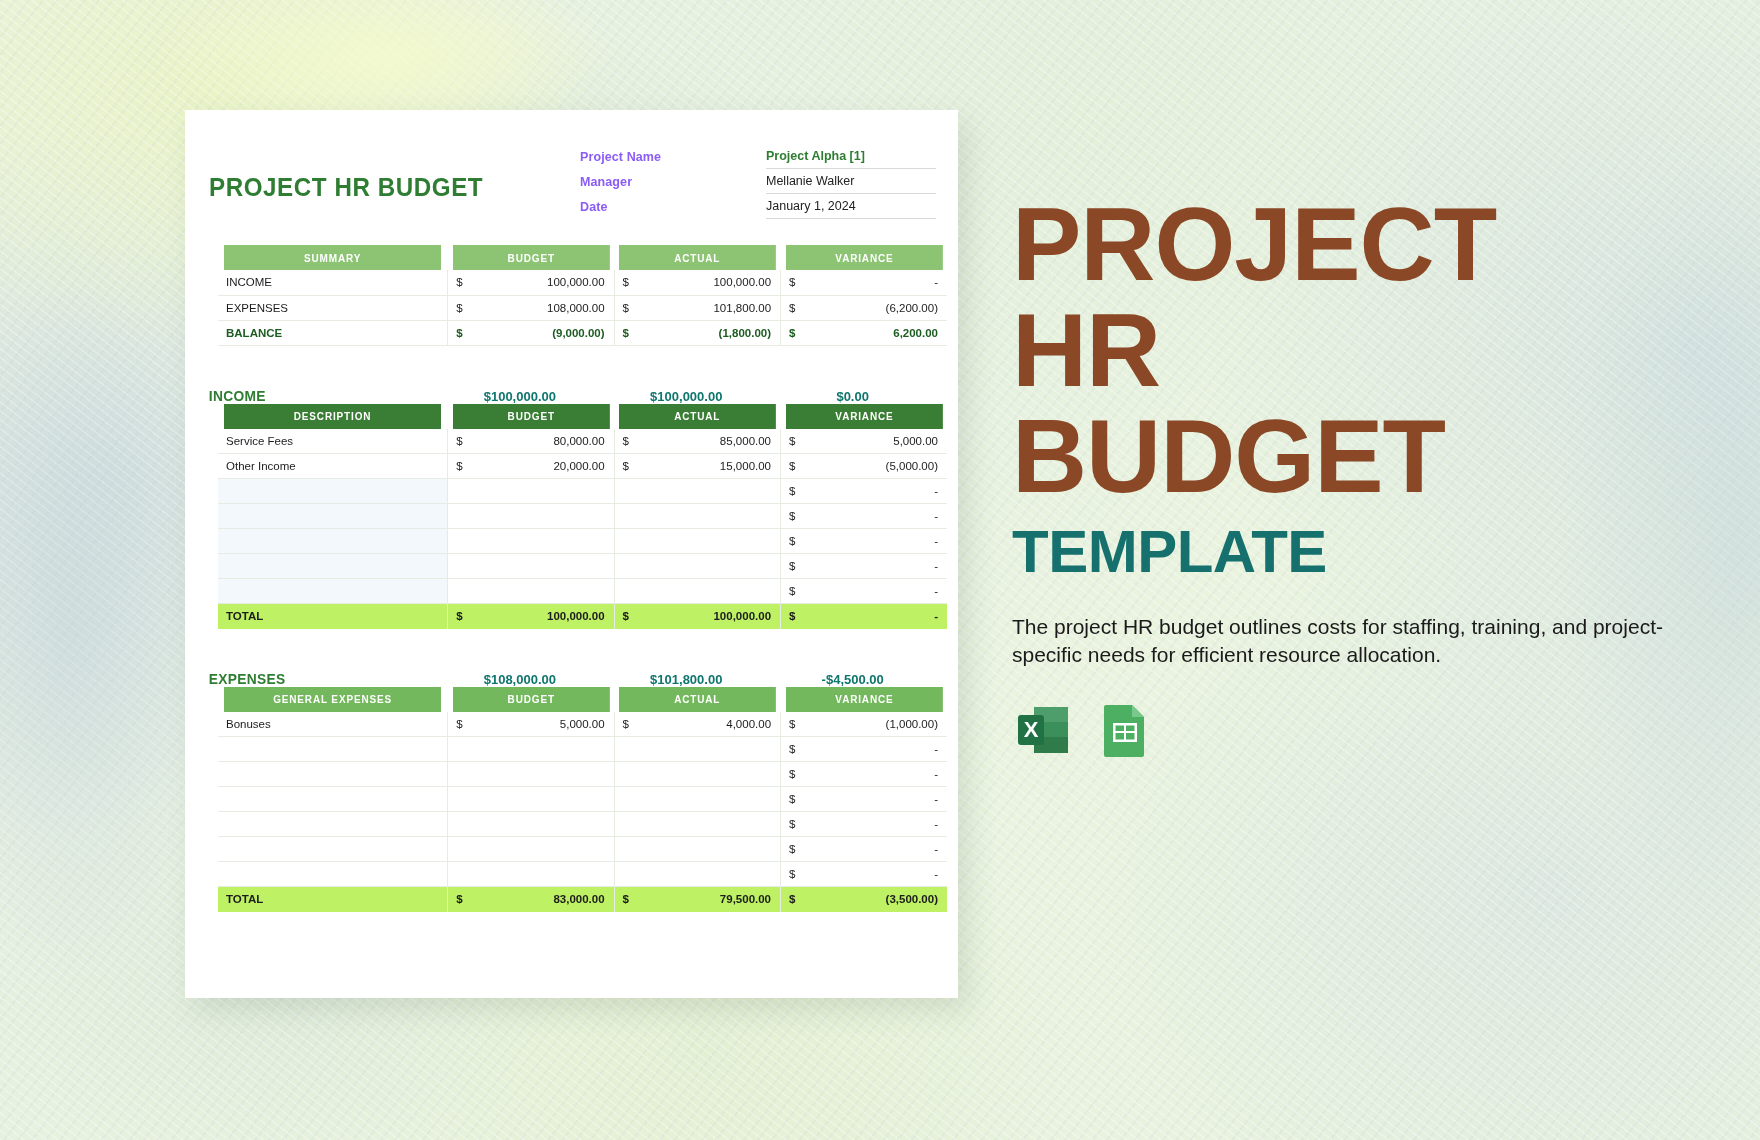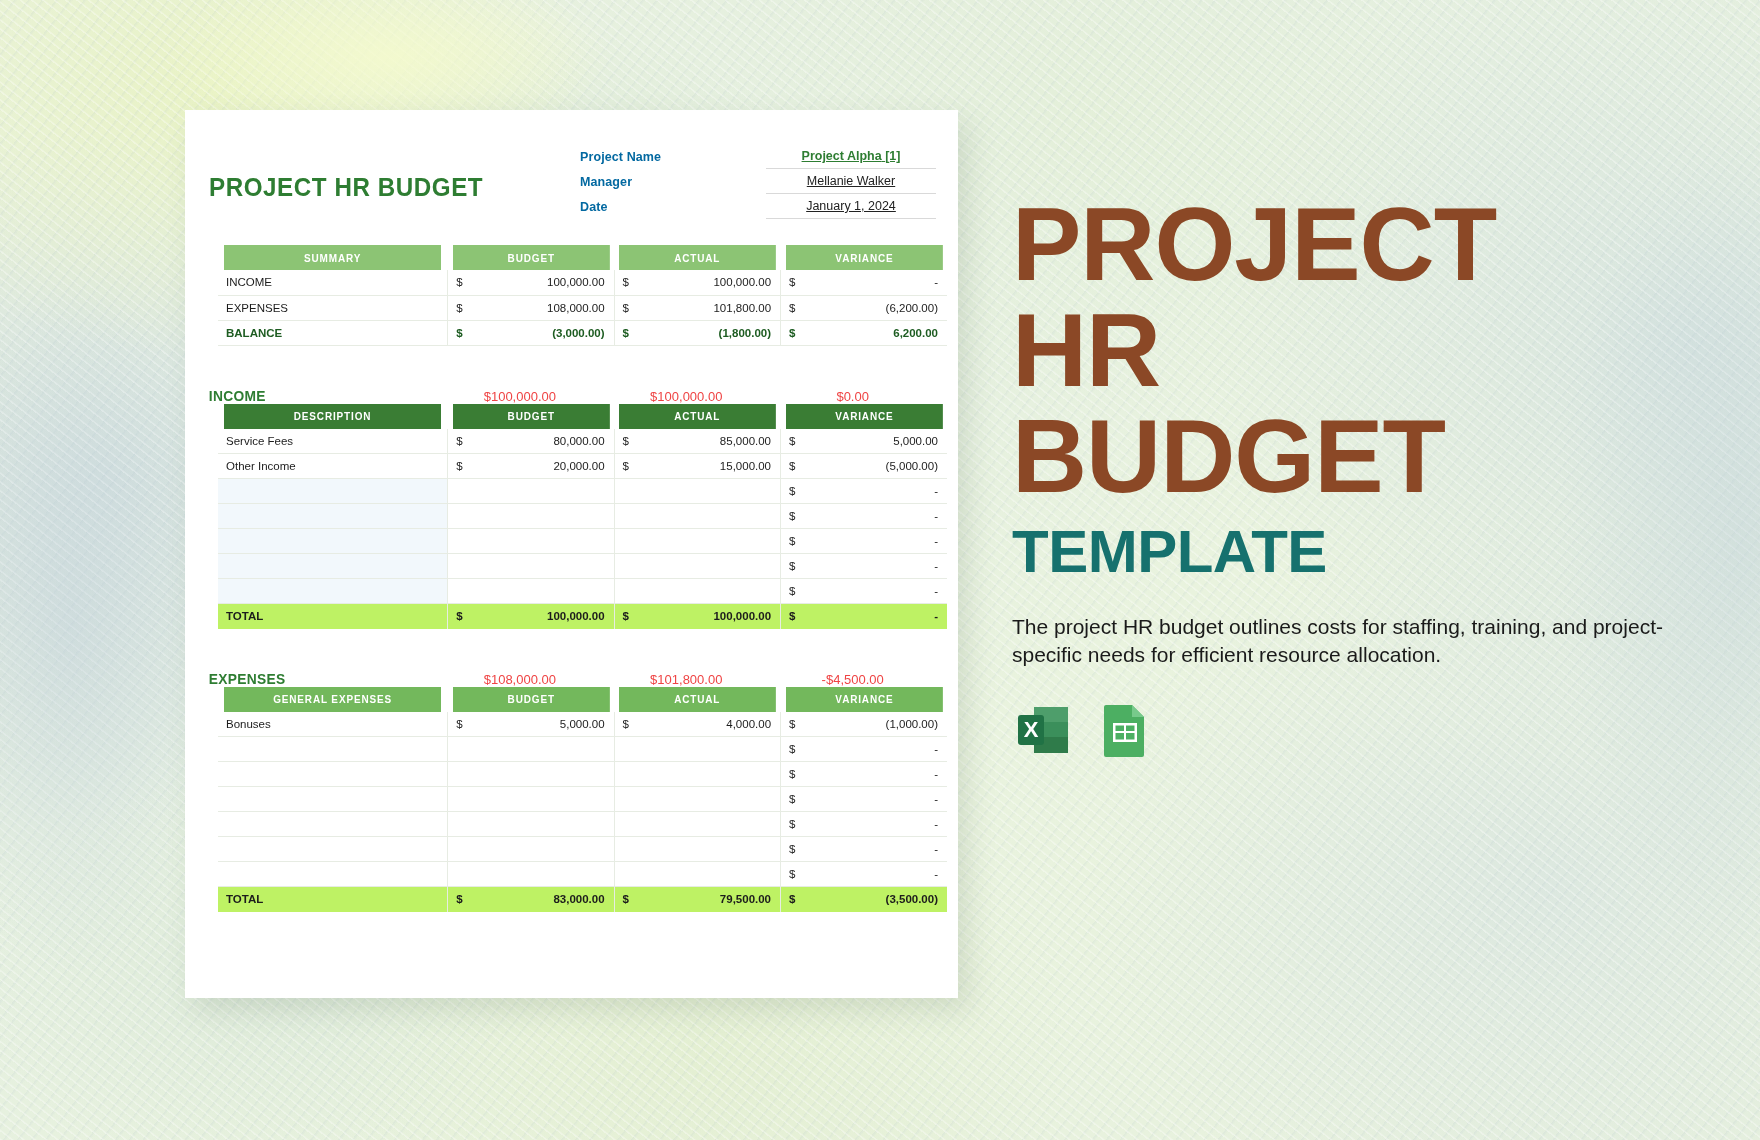--- a/index.html
+++ b/index.html
@@ -66,32 +66,31 @@
     margin-top: 30px;
     margin-left: 2px;
     white-space: nowrap;
   }
   .meta { margin-left: auto; width: 356px; padding-top: 2px; }
   .meta-row { display: flex; align-items: center; height: 25px; }
   .meta-label {
     width: 186px;
     font-size: 12.5px;
     font-weight: 700;
-    color: #0369a1;
+    color: #8b5cf6;
     letter-spacing: .1px;
   }
   .meta-value {
     flex: 1;
-    text-align: center;
+    text-align: left;
     font-size: 12.5px;
     color: #222;
     border-bottom: 1px solid #d9d9d9;
     height: 25px;
     line-height: 25px;
-    text-decoration: underline;
   }
   .meta-value.accent { color: #2e7d32; font-weight: 700; }
   .meta-value .ref { color: #2e7d32; font-weight: 700; }
 
   
   table.bt { width: 100%; border-collapse: collapse; table-layout: fixed; margin-left: 11px; }
   table.bt col.c-desc { width: 31.5%; }
   table.bt col.c-num  { width: 22.83%; }
 
   .bt th {
@@ -143,22 +142,22 @@
     font-weight: 700;
     font-size: 15px;
     letter-spacing: .3px;
     transform: scaleX(.92);
     transform-origin: left bottom;
     padding-left: 2px;
   }
   .sec-sum {
     width: 22.83%;
     text-align: center;
-    color: #ef4444;
-    font-weight: 400;
+    color: #0f766e;
+    font-weight: 700;
     font-size: 13px;
   }
   .summary-gap { height: 26px; }
 
   
   #promo {
     position: absolute;
     left: 1012px; top: 196px;
     width: 660px;
   }
@@ -245,21 +244,21 @@
           <td class="money"><span class="cur">$</span><span>-</span></td>
         </tr>
         <tr>
           <td class="desc">EXPENSES</td>
           <td class="money"><span class="cur">$</span><span>108,000.00</span></td>
           <td class="money"><span class="cur">$</span><span>101,800.00</span></td>
           <td class="money"><span class="cur">$</span><span>(6,200.00)</span></td>
         </tr>
         <tr class="balance">
           <td class="desc">BALANCE</td>
-          <td class="money"><span class="cur">$</span><span>(3,000.00)</span></td>
+          <td class="money"><span class="cur">$</span><span>(9,000.00)</span></td>
           <td class="money"><span class="cur">$</span><span>(1,800.00)</span></td>
           <td class="money"><span class="cur">$</span><span>6,200.00</span></td>
         </tr>
       </tbody>
     </table>
 
     <div class="sec">
       <div class="sec-strip">
         <div class="sec-name">INCOME</div>
         <div class="sec-sum">$100,000.00</div>

